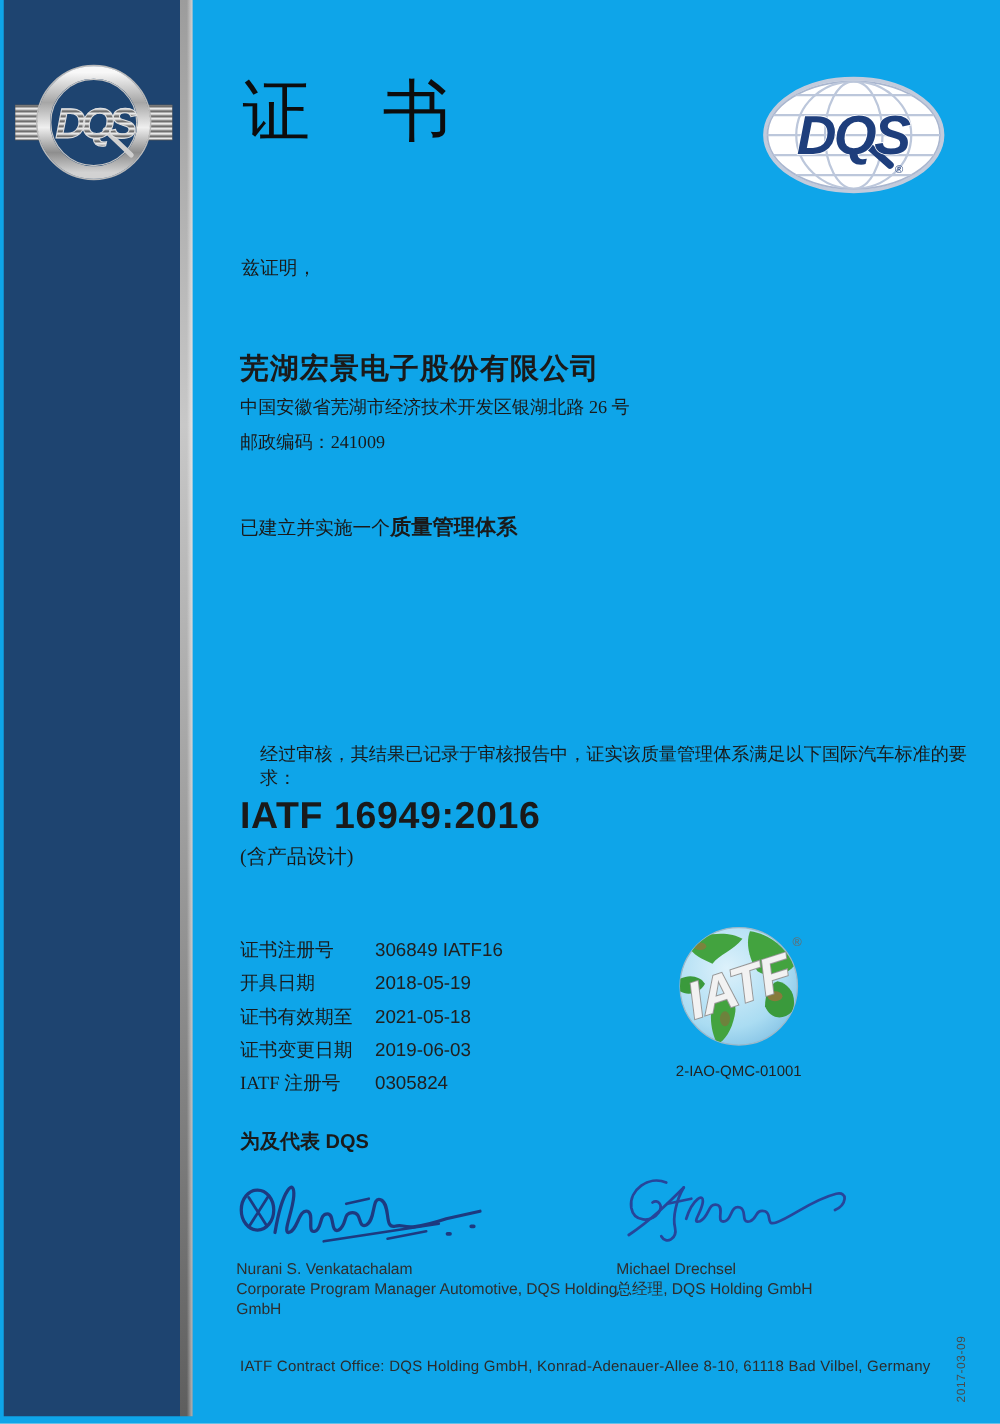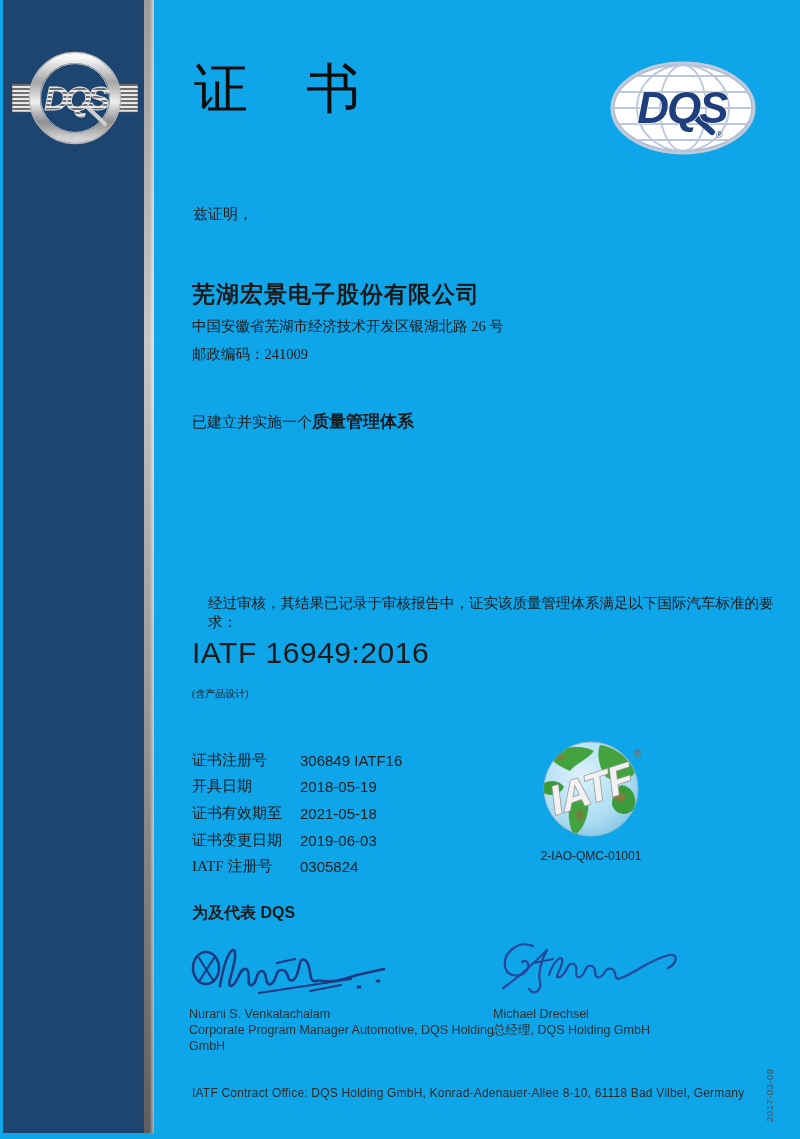--- a/index.html
+++ b/index.html
@@ -5,36 +5,36 @@
   html,body{margin:0;padding:0;background:#e9e9e9;}
   .page{position:relative;width:800px;height:1139px;background:#0ea5e9;margin:0 auto;overflow:hidden;
         font-family:"Liberation Sans",sans-serif;color:#1a1a1a;}
   
   .sidebar{position:absolute;left:3px;top:0;width:141px;height:1133px;background:var(--sidebar-blue,#1e4470);}
   .edge-strip{position:absolute;left:144px;top:0;width:10px;height:1133px;
       background-image:linear-gradient(to right, rgba(255,255,255,0) 55%, rgba(255,255,255,.55)),
                        linear-gradient(to bottom,#9c9c9c 0%,#c8c8c8 30%,#8d8d8d 70%,#5e5e5e 100%);}
   .medal{position:absolute;left:9px;top:46px;width:126px;height:116px;}
   
-  .title{position:absolute;left:194px;top:60px;font-family:Liberation Serif, serif;
+  .title{position:absolute;left:194px;top:60px;font-family:Liberation Sans, sans-serif;
          font-size:54px;line-height:58px;color:#0d0d0d;letter-spacing:2px;}
   .dqs-globe{position:absolute;left:608px;top:60px;width:150px;height:96px;}
   
   .serif{font-family:"Liberation Serif",serif;}
   .intro{position:absolute;left:193px;top:205px;font-size:15px;}
   .company{position:absolute;left:192px;top:281px;}
   .company .name{font-size:23px;font-weight:bold;line-height:27px;letter-spacing:1px;}
   .company .addr{margin-top:9px;font-size:14.5px;line-height:19px;}
   .statement{position:absolute;left:192px;top:410px;font-size:15px;}
   .statement .sys{font-weight:bold;font-size:17px;font-family:"Liberation Sans",sans-serif;}
   .scope{position:absolute;left:192px;top:473px;font-size:14.5px;line-height:19.5px;width:560px;}
   .audit{position:absolute;left:208px;top:594px;font-size:14.5px;width:580px;}
   .standard{position:absolute;left:192px;top:636px;}
-  .standard .std-name{font-size:30px;font-weight:normal;letter-spacing:.5px;text-align:center;}
-  .standard .std-note{font-size:10px;margin-top:17px;}
+  .standard .std-name{font-size:30px;font-weight:bold;letter-spacing:.5px;text-align:center;}
+  .standard .std-note{font-size:16px;margin-top:5px;}
   
   .details{position:absolute;left:192px;top:747px;}
   .detail-row{display:flex;height:26.6px;align-items:center;}
   .detail-row .lbl{width:108px;font-family:"Liberation Serif",serif;font-size:15px;}
   .detail-row .val{font-size:15px;color:#202020;}
   
   .iatf{position:absolute;left:513px;top:737px;width:156px;text-align:center;}
   .iatf .code{font-size:12px;color:#222;margin-top:0;}
   
   .behalf{position:absolute;left:192px;top:903px;font-size:16px;font-weight:bold;}

